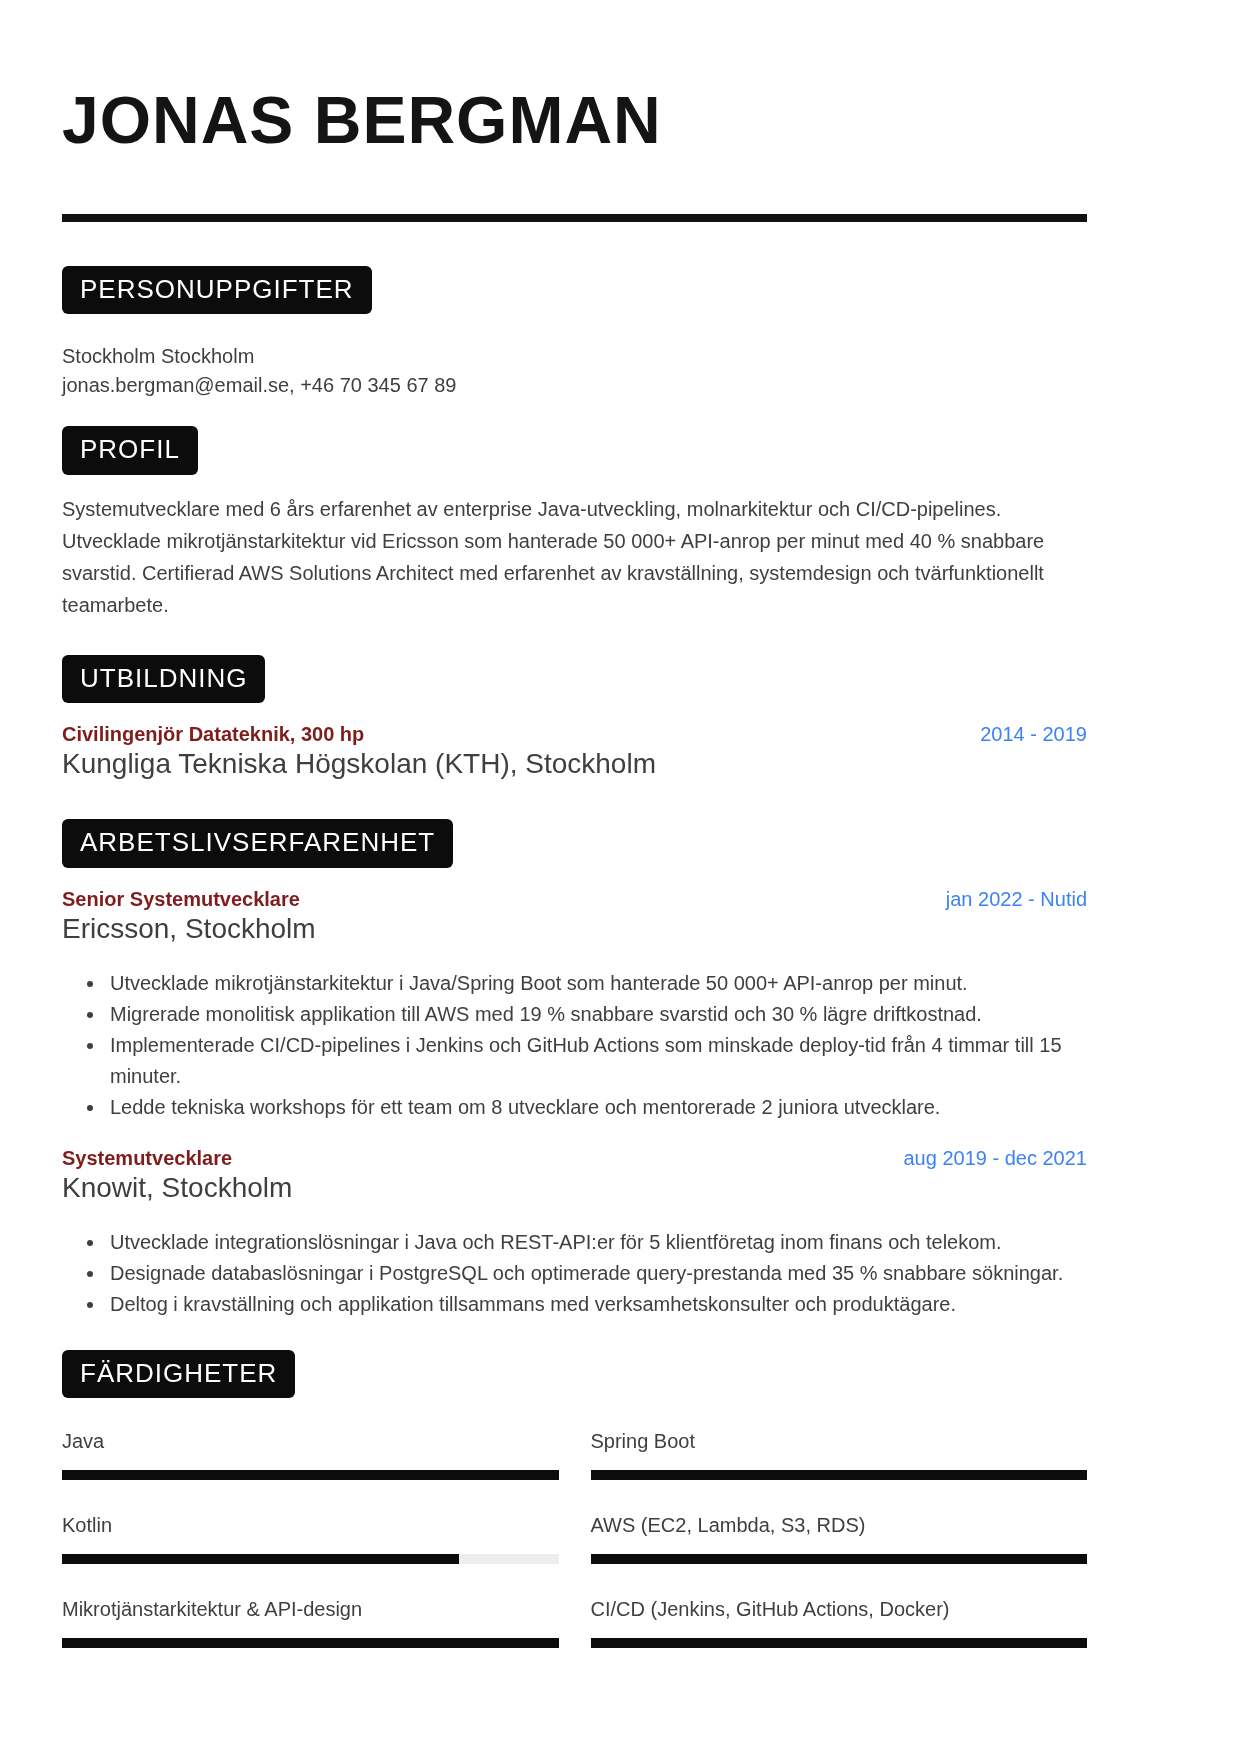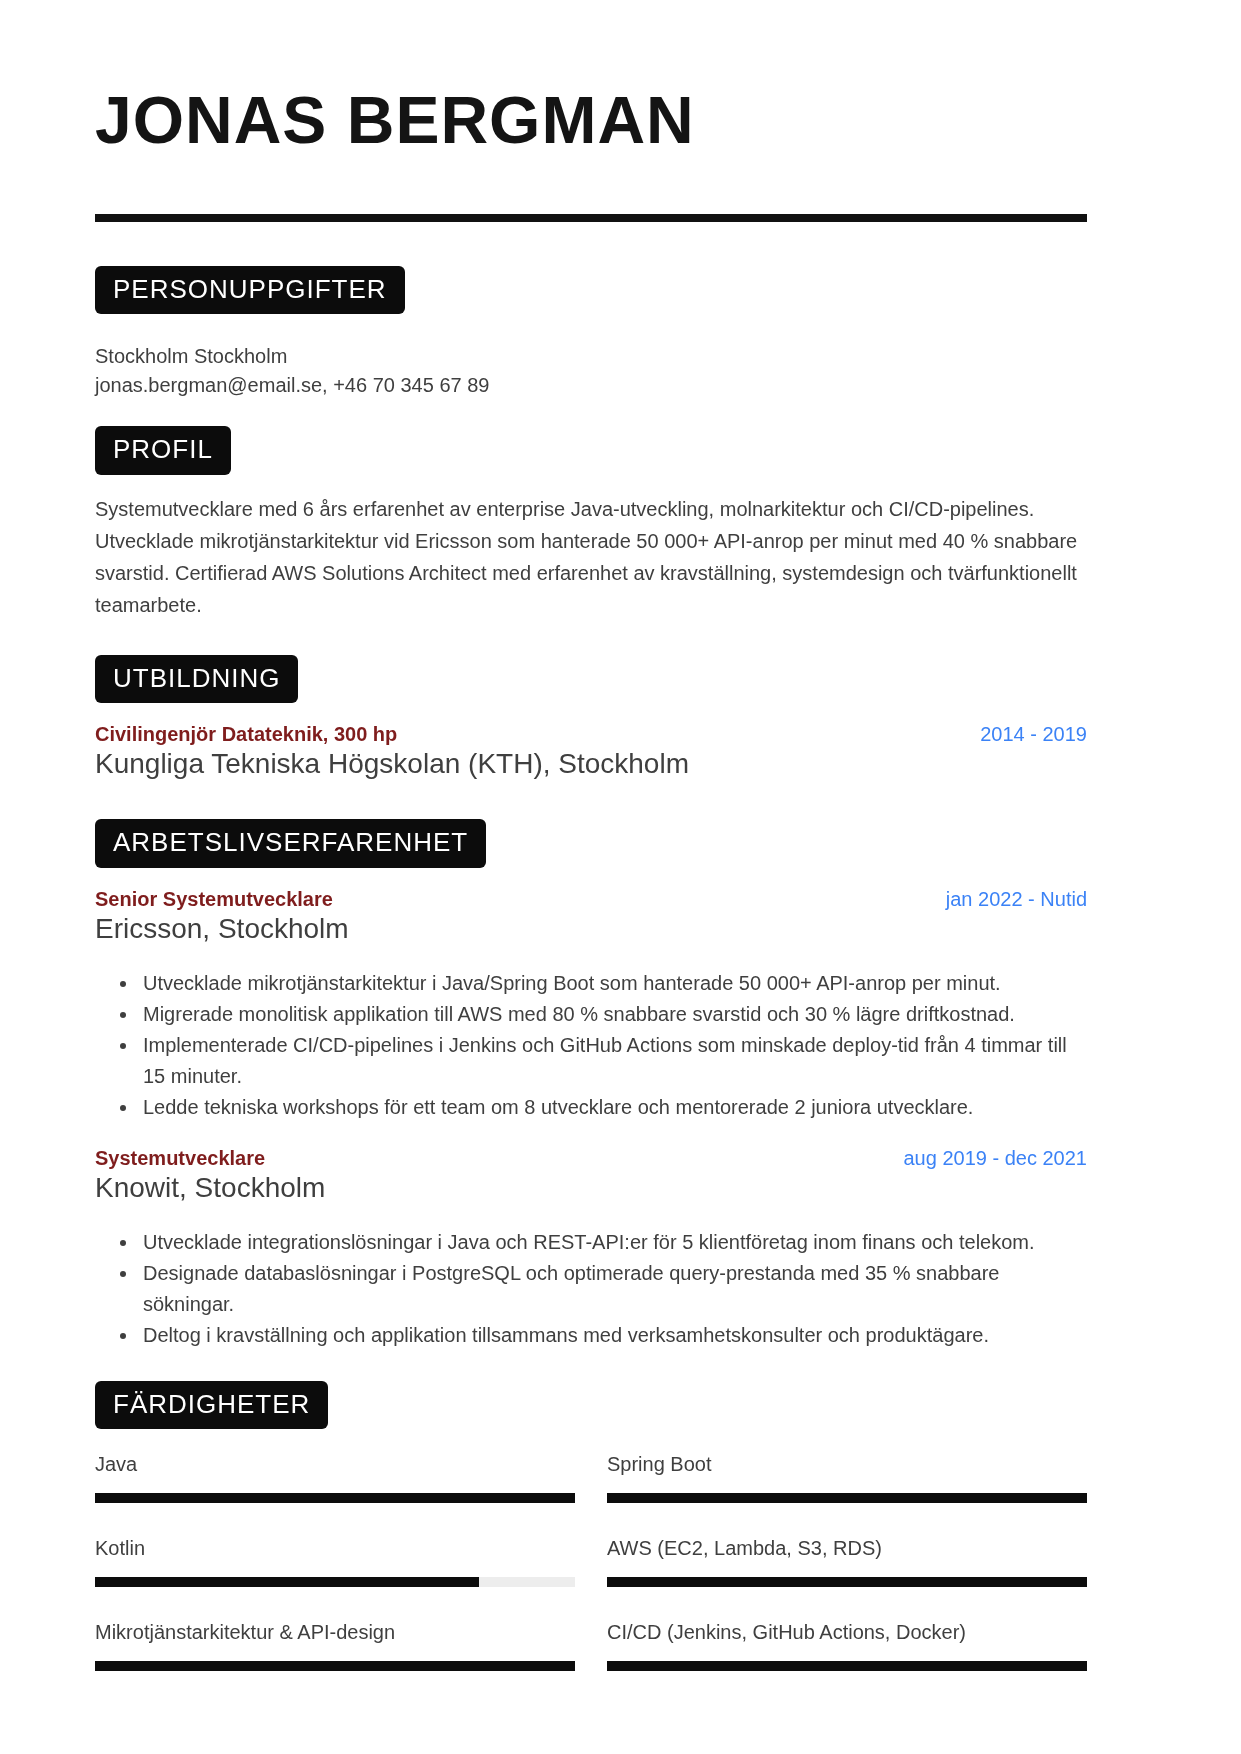--- a/index.html
+++ b/index.html
@@ -11,21 +11,21 @@
     width: 1241px;
     height: 1754px;
     font-family: "Liberation Sans", sans-serif;
     color: #3f3f3f;
     overflow: hidden;
   }
   .page {
     box-sizing: border-box;
     width: 1149px;
     height: 1754px;
-    padding: 58px 62px 0 95px;
+    padding: 58px 62px 0 62px;
     background: #ffffff;
   }
   .name-title {
     margin: 20px 0 0 0;
     font-size: 66px;
     line-height: 1.3;
     font-weight: 700;
     letter-spacing: 1px;
     color: #141414;
   }
@@ -94,21 +94,21 @@
   }
   .bullets li {
     font-size: 20px;
     line-height: 31px;
     color: #3f3f3f;
     padding-left: 4px;
   }
   .exp-2 { margin-top: 20px; }
 
   .skills-grid {
-    margin-top: 22px;
+    margin-top: 30px;
     display: grid;
     grid-template-columns: 1fr 1fr;
     column-gap: 42px;
     row-gap: 28px;
     gap: 32px;
   }
   .skill-label {
     font-size: 20px;
     line-height: 26px;
     color: #3f3f3f;
@@ -162,21 +162,21 @@
     <span class="sec-heading">ARBETSLIVSERFARENHET</span>
 
     <div class="entry">
       <div class="entry-row">
         <span class="entry-title">Senior Systemutvecklare</span>
         <span class="entry-period">jan 2022 - Nutid</span>
       </div>
       <div class="entry-sub">Ericsson, Stockholm</div>
       <ul class="bullets">
         <li>Utvecklade mikrotjänstarkitektur i Java/Spring Boot som hanterade 50 000+ API-anrop per minut.</li>
-        <li>Migrerade monolitisk applikation till AWS med 80 % snabbare svarstid och 30 % lägre driftkostnad.</li>
+        <li>Migrerade monolitisk applikation till AWS med 19 % snabbare svarstid och 30 % lägre driftkostnad.</li>
         <li>Implementerade CI/CD-pipelines i Jenkins och GitHub Actions som minskade deploy-tid från 4 timmar till 15 minuter.</li>
         <li>Ledde tekniska workshops för ett team om 8 utvecklare och mentorerade 2 juniora utvecklare.</li>
       </ul>
     </div>
 
     <div class="entry exp-2">
       <div class="entry-row">
         <span class="entry-title">Systemutvecklare</span>
         <span class="entry-period">aug 2019 - dec 2021</span>
       </div>

